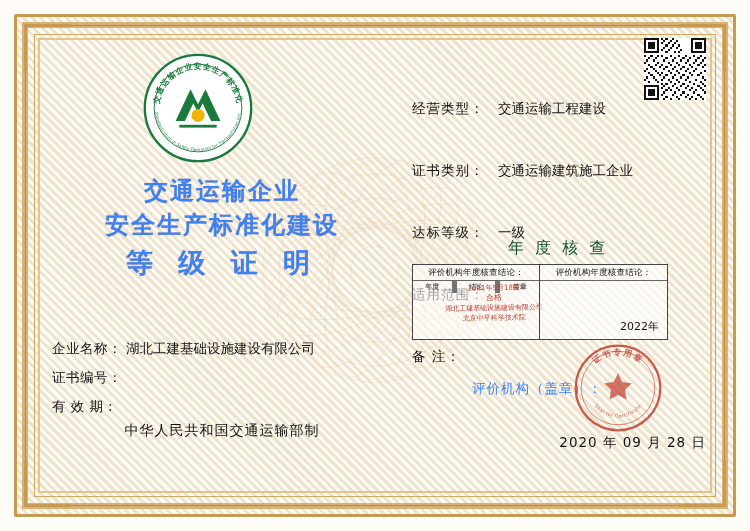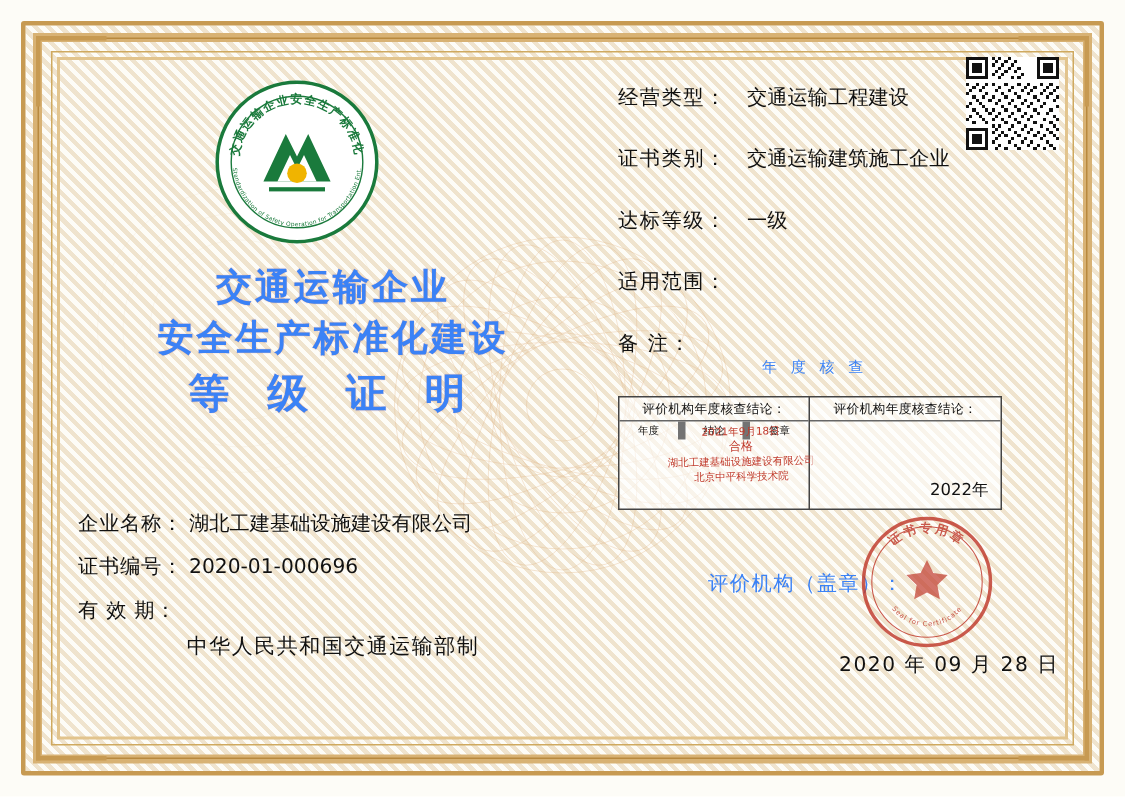--- a/index.html
+++ b/index.html
@@ -176,20 +176,21 @@
     right: 0;
     height: 100%;
   }
 
   .rfield {
     display: flex;
     align-items: baseline;
     margin-bottom: 23px;
     font-size: 13.5px;
     color: #111;
+    margin-top: 44px;
   }
   .rfield .rlabel {
     width: 86px;
     flex: 0 0 86px;
     letter-spacing: 1px;
   }
   .rfield .rvalue {
     color: #111;
   }
 
@@ -199,22 +200,22 @@
     top: -4px;
     width: 62px;
     height: 62px;
   }
 
   
   .annual-title {
     position: absolute;
     left: 96px;
     top: 196px;
-    font-size: 10px;
-    color: #3b82f6;
+    font-size: 16px;
+    color: #14532d;
     letter-spacing: 3px;
   }
   .review-wrap {
     position: absolute;
     left: 0;
     top: 222px;
     width: 320px;
     display: flex;
     gap: 0;
   }
@@ -383,21 +384,20 @@
         <div class="title-line3">等 级 证 明</div>
       </div>
 
       <div class="fields">
         <div class="field-row">
           <span class="field-label">企业名称：</span>
           <span class="field-value">湖北工建基础设施建设有限公司</span>
         </div>
         <div class="field-row">
           <span class="field-label">证书编号：</span>
-          <span class="field-value">2020-01-000696</span>
         </div>
         <div class="field-row">
           <span class="field-label">有 效 期：</span>
         </div>
       </div>
 
       <div class="issuer">中华人民共和国交通运输部制</div>
     </div>
 
     <div class="right-col">

